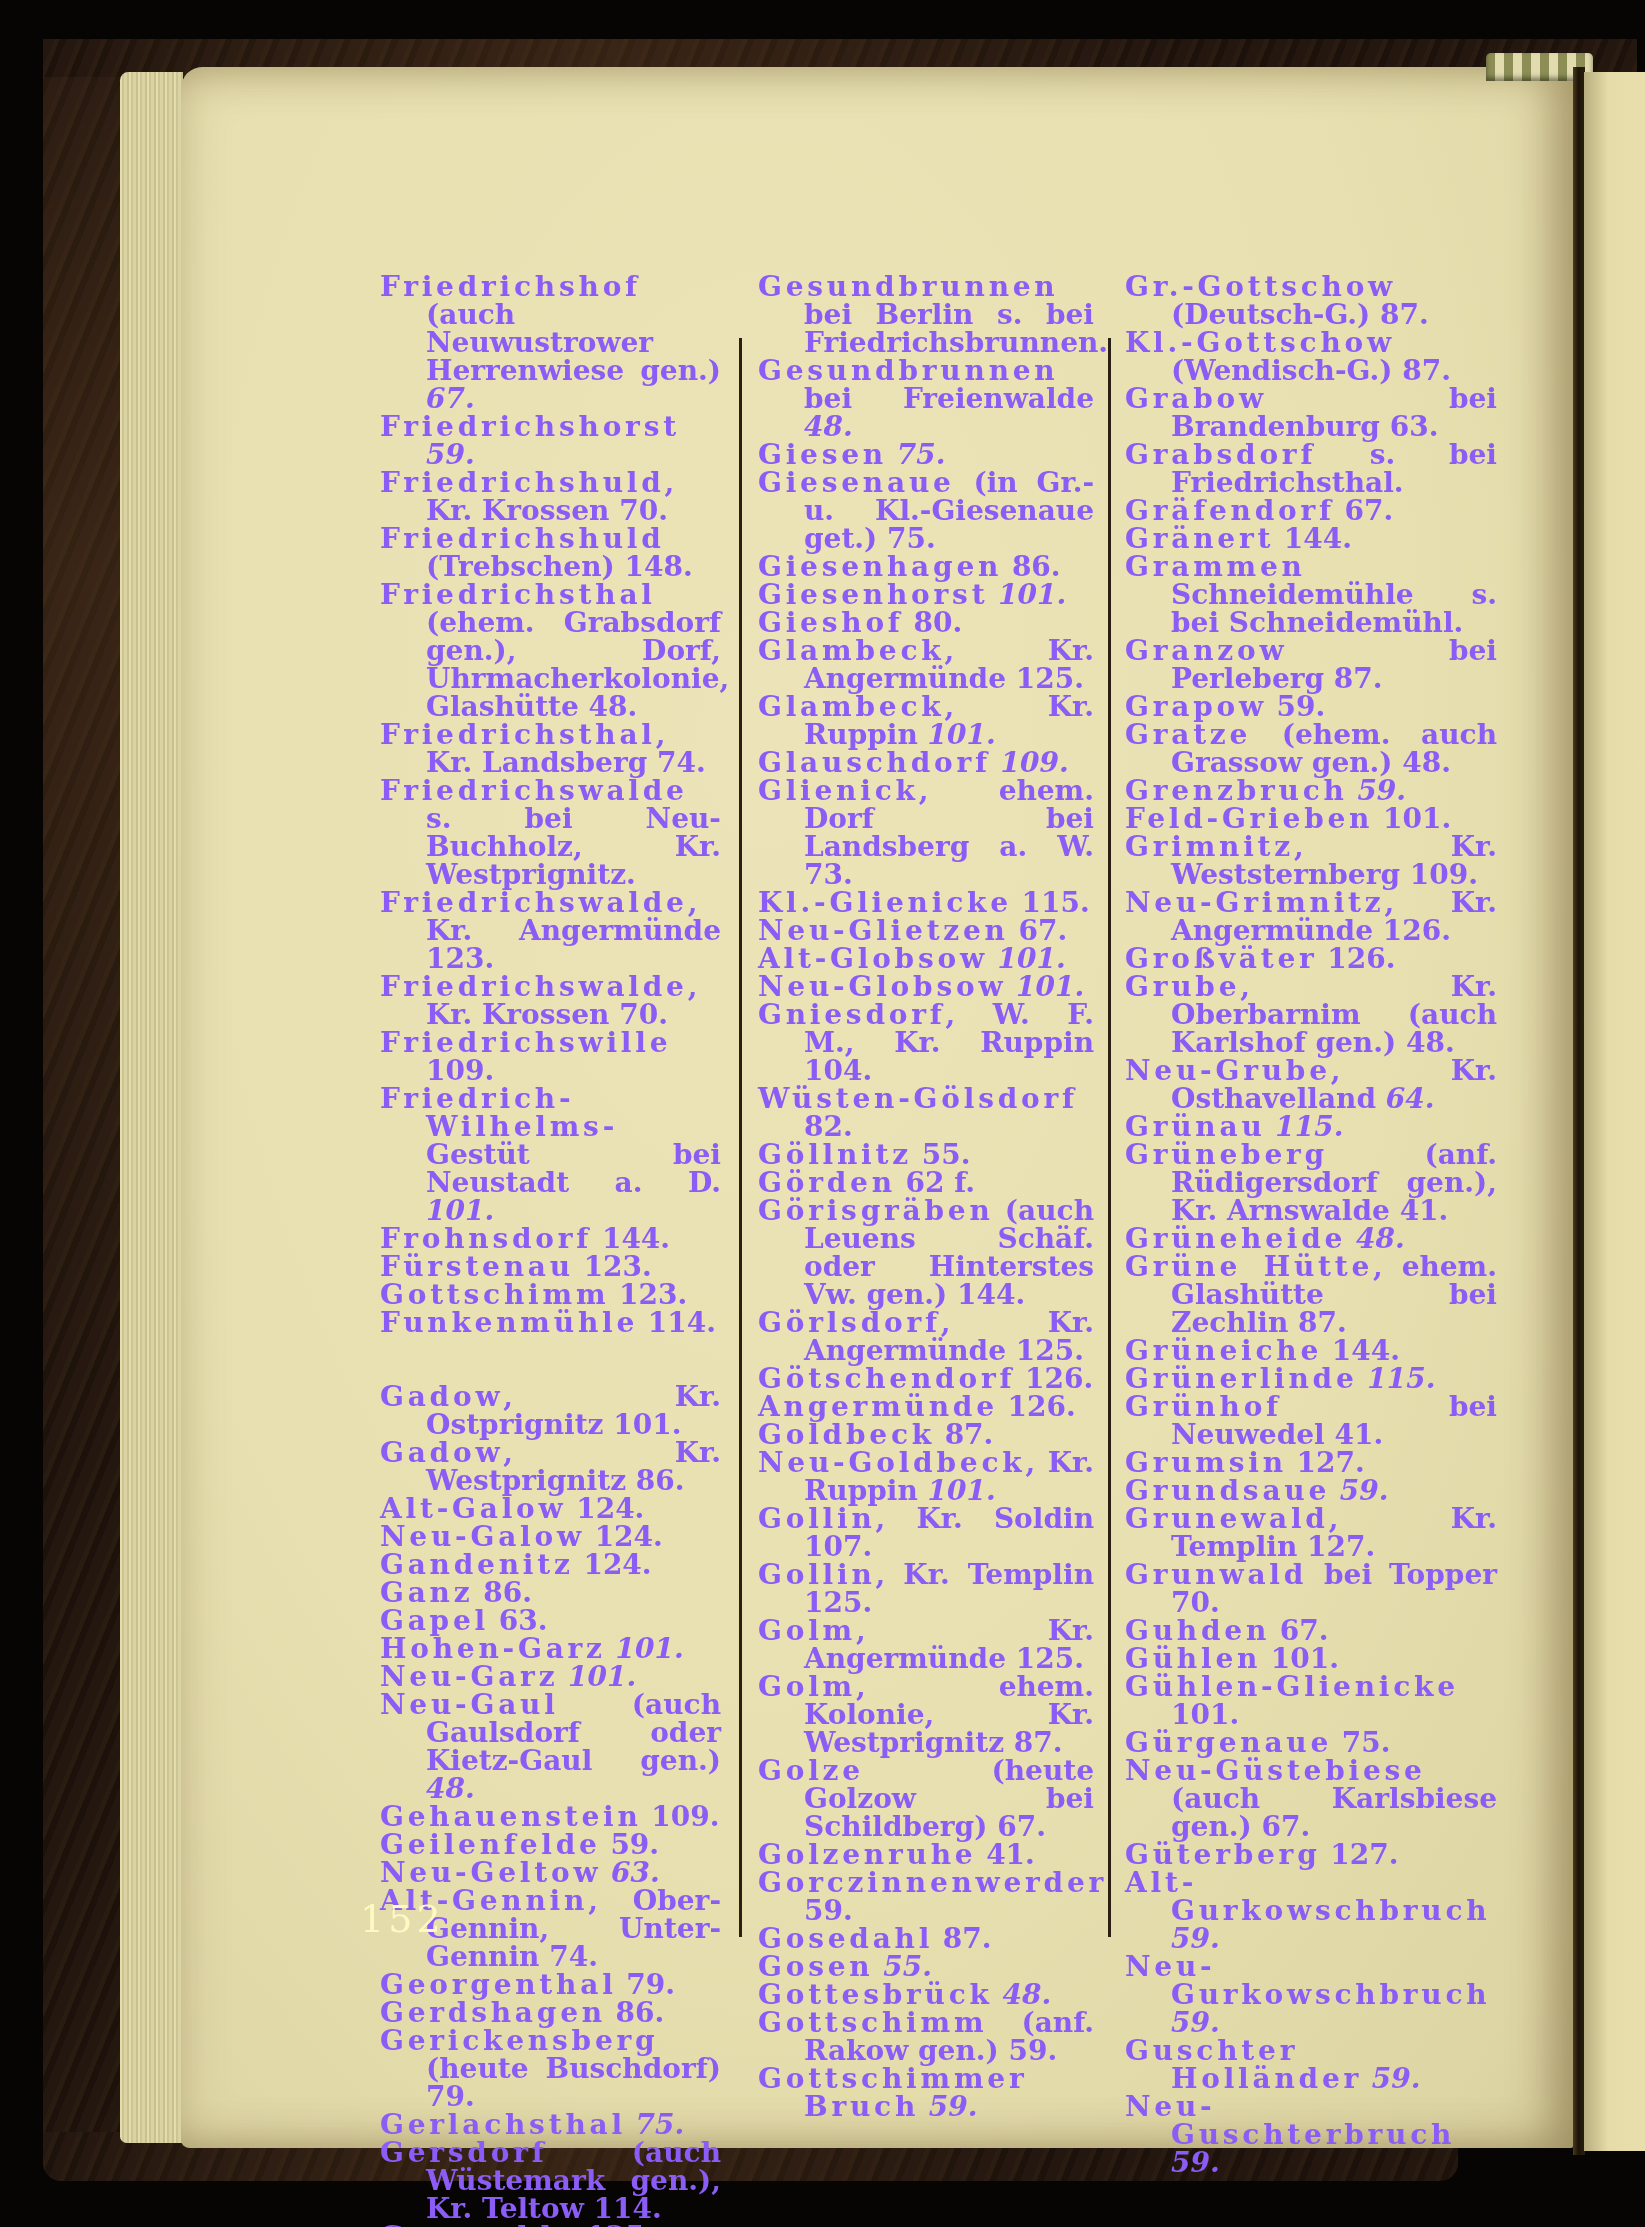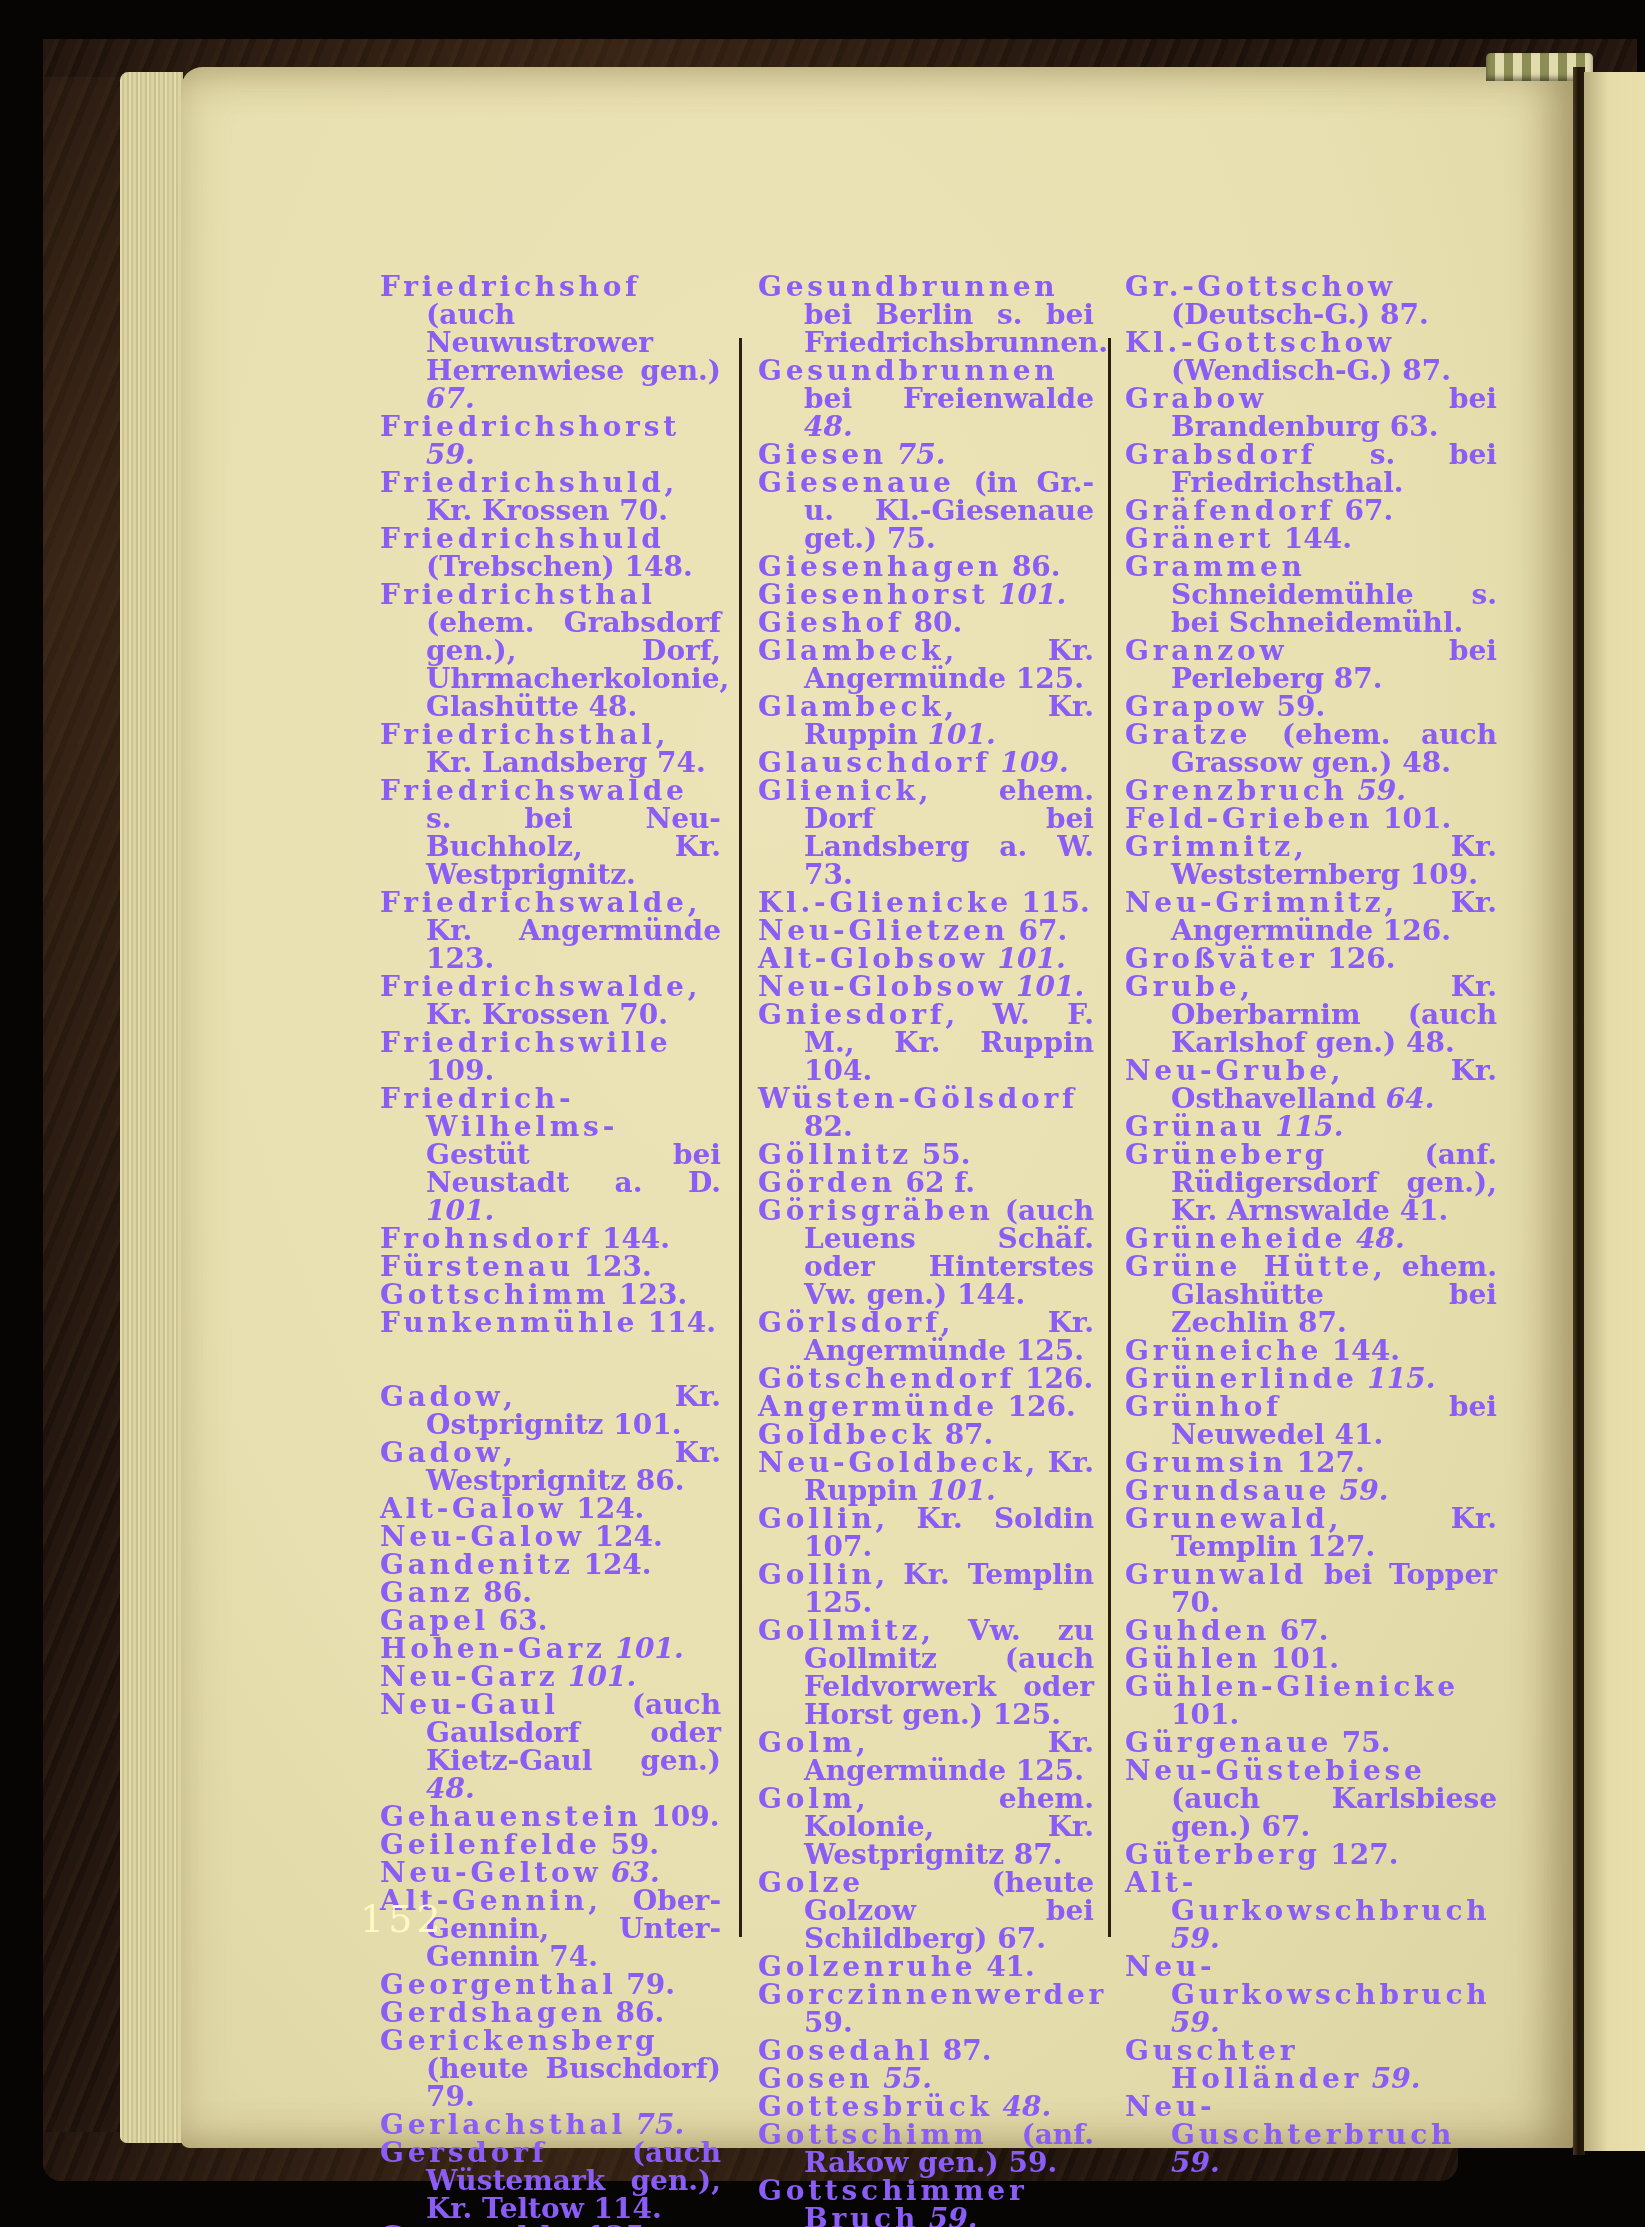--- a/index.html
+++ b/index.html
@@ -130,21 +130,20 @@
       <div class="entry"><span class="head">Göllnitz</span><span class="tail"><span> 55.</span></span></div>
       <div class="entry"><span class="head">Görden</span><span class="tail"><span> 62 f.</span></span></div>
       <div class="entry"><span class="head">Görisgräben</span><span class="tail"><span> (auch Leuens Schäf. oder Hinterstes Vw. gen.) 144.</span></span></div>
       <div class="entry"><span class="head">Görlsdorf</span><span class="tail"><span>, Kr. Angermünde 125.</span></span></div>
       <div class="entry"><span class="head">Götschendorf</span><span class="tail"><span> 126.</span></span></div>
       <div class="entry"><span class="head">Angermünde</span><span class="tail"><span> 126.</span></span></div>
       <div class="entry"><span class="head">Goldbeck</span><span class="tail"><span> 87.</span></span></div>
       <div class="entry"><span class="head">Neu-Goldbeck</span><span class="tail"><span>, Kr. Ruppin </span><i>101.</i></span></div>
       <div class="entry"><span class="head">Gollin</span><span class="tail"><span>, Kr. Soldin 107.</span></span></div>
       <div class="entry"><span class="head">Gollin</span><span class="tail"><span>, Kr. Templin 125.</span></span></div>
-      <div class="entry"><span class="head">Gollmitz</span><span class="tail"><span>, Vw. zu Gollmitz (auch Feldvorwerk oder Horst gen.) 125.</span></span></div>
       <div class="entry"><span class="head">Golm</span><span class="tail"><span>, Kr. Angermünde 125.</span></span></div>
       <div class="entry"><span class="head">Golm</span><span class="tail"><span>, ehem. Kolonie, Kr. Westprignitz 87.</span></span></div>
       <div class="entry"><span class="head">Golze</span><span class="tail"><span> (heute Golzow bei Schildberg) 67.</span></span></div>
       <div class="entry"><span class="head">Golzenruhe</span><span class="tail"><span> 41.</span></span></div>
       <div class="entry"><span class="head">Gorczinnenwerder</span><span class="tail"><span> 59.</span></span></div>
       <div class="entry"><span class="head">Gosedahl</span><span class="tail"><span> 87.</span></span></div>
       <div class="entry"><span class="head">Gosen</span><span class="tail"><span> </span><i>55.</i></span></div>
       <div class="entry"><span class="head">Gottesbrück</span><span class="tail"><span> </span><i>48.</i></span></div>
       <div class="entry"><span class="head">Gottschimm</span><span class="tail"><span> (anf. Rakow gen.) 59.</span></span></div>
       <div class="entry"><span class="head">Gottschimmer Bruch</span><span class="tail"><span> </span><i>59.</i></span></div>

